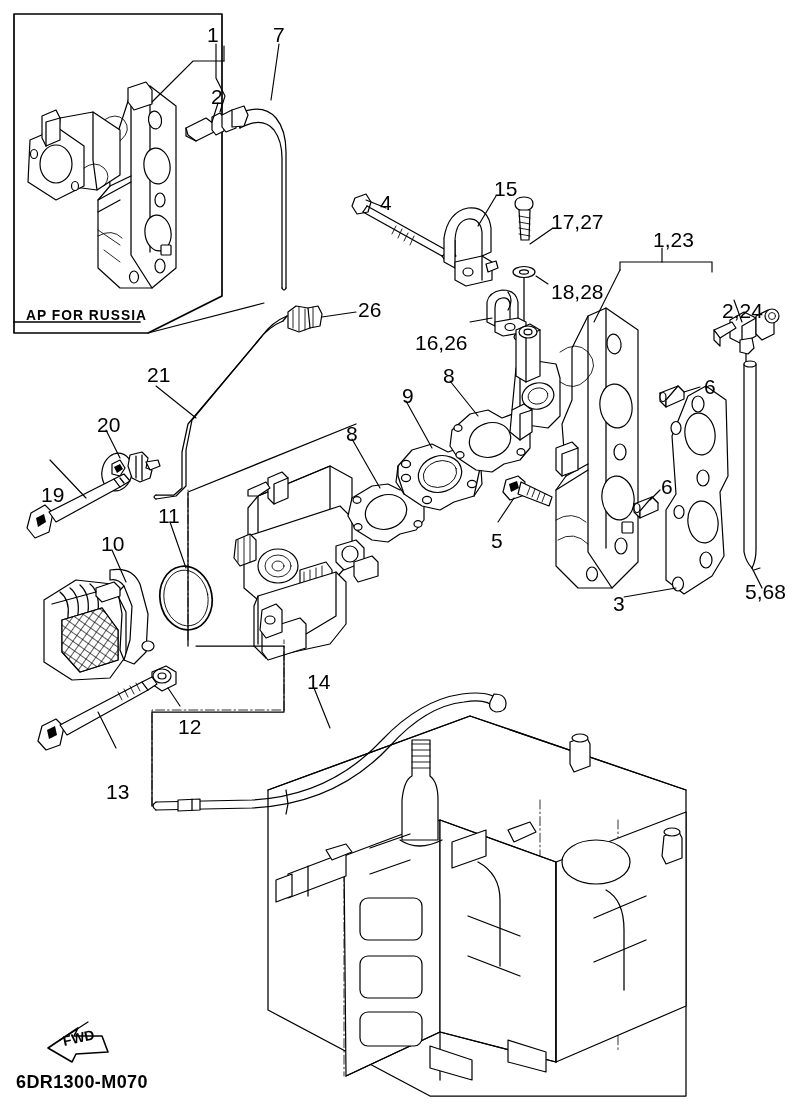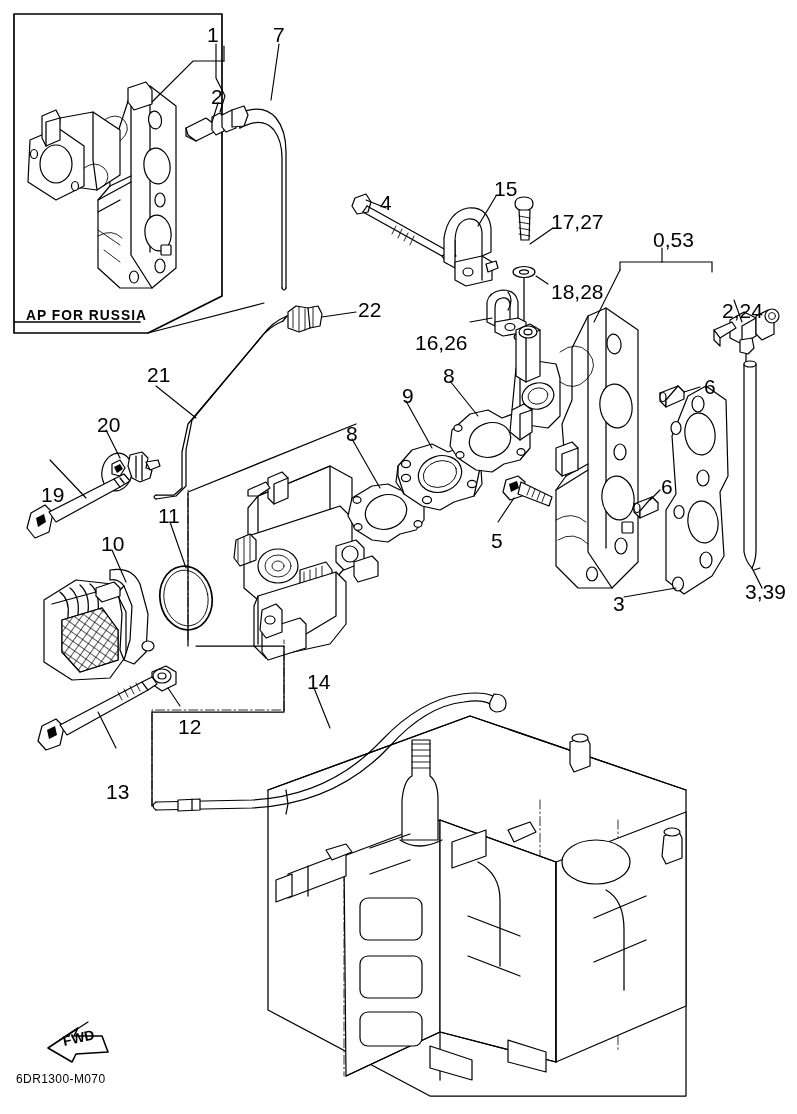--- a/index.html
+++ b/index.html
@@ -29,24 +29,25 @@
     font-size:15px;
     letter-spacing:1.1px;
     color:#000;
     transform:scaleX(0.92);
     transform-origin:left center;
     white-space:nowrap;
   }
   .footer-code{
     position:absolute;
     font-family:"Liberation Sans",sans-serif;
-    font-size:12px;
+    font-size:18px;
     letter-spacing:0.4px;
     color:#000;
     white-space:nowrap;
+    font-weight:bold;
   }
   .fwd-text{
     position:absolute;
     font-family:"Liberation Sans",sans-serif;
     font-weight:bold;
     font-size:14px;
     color:#000;
     white-space:nowrap;
   }
 </style>
@@ -497,37 +498,37 @@
       <path class="ln" d="M60 1040 L88 1022"></path>
     </g>
   </svg>
 
   <div class="lbl" style="left:207px;top:24px;">1</div>
   <div class="lbl" style="left:273px;top:24px;">7</div>
   <div class="lbl" style="left:211px;top:86px;">2</div>
   <div class="lbl" style="left:380px;top:192px;">4</div>
   <div class="lbl" style="left:494px;top:178px;text-align:center;">15</div>
   <div class="lbl" style="left:551px;top:211px;">17,27</div>
-  <div class="lbl" style="left:653px;top:229px;">0,53</div>
+  <div class="lbl" style="left:653px;top:229px;">1,23</div>
   <div class="lbl" style="left:551px;top:281px;">18,28</div>
   <div class="lbl" style="left:722px;top:300px;">2,24</div>
-  <div class="lbl" style="left:358px;top:299px;">22</div>
+  <div class="lbl" style="left:358px;top:299px;">26</div>
   <div class="lbl" style="left:415px;top:332px;">16,26</div>
   <div class="lbl" style="left:147px;top:364px;">21</div>
   <div class="lbl" style="left:704px;top:376px;">6</div>
   <div class="lbl" style="left:443px;top:365px;">8</div>
   <div class="lbl" style="left:402px;top:385px;">9</div>
   <div class="lbl" style="left:97px;top:414px;">20</div>
   <div class="lbl" style="left:346px;top:423px;">8</div>
   <div class="lbl" style="left:41px;top:444px;margin-top:40px;">19</div>
   <div class="lbl" style="left:661px;top:476px;">6</div>
   <div class="lbl" style="left:158px;top:505px;">11</div>
   <div class="lbl" style="left:491px;top:530px;">5</div>
   <div class="lbl" style="left:101px;top:533px;">10</div>
-  <div class="lbl" style="left:745px;top:581px;">3,39</div>
+  <div class="lbl" style="left:745px;top:581px;">5,68</div>
   <div class="lbl" style="left:613px;top:593px;">3</div>
   <div class="lbl" style="left:178px;top:716px;">12</div>
   <div class="lbl" style="left:307px;top:671px;">14</div>
   <div class="lbl" style="left:106px;top:761px;margin-top:20px;">13</div>
 
   <div class="inset-caption" style="left:26px;top:306px;">AP FOR RUSSIA</div>
 
   <div class="fwd-text" style="left:63px;top:1033px;transform:rotate(-12deg);transform-origin:left center;">FWD</div>
 
   <div class="footer-code" style="left:16px;top:1072px;">6DR1300-M070</div>

